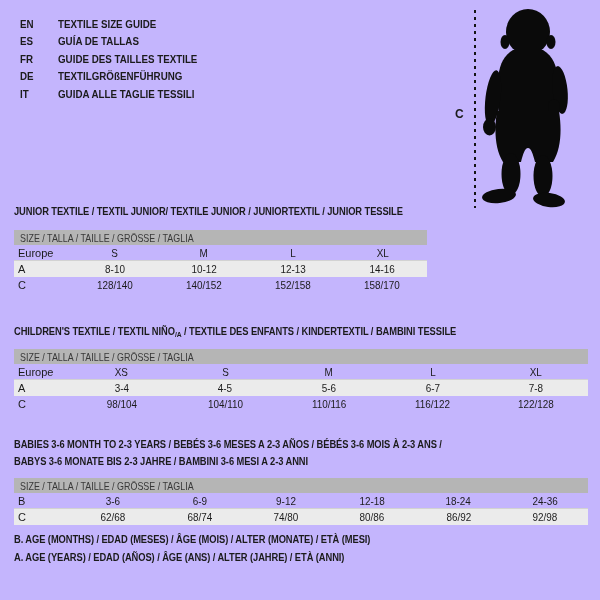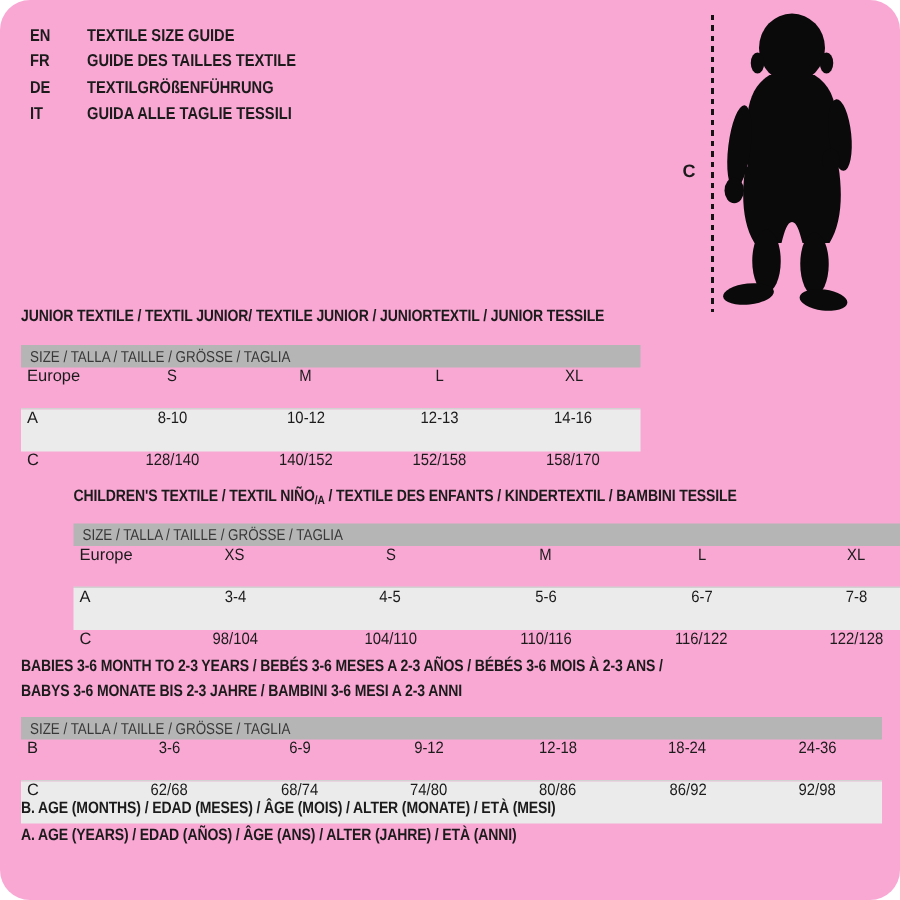--- a/index.html
+++ b/index.html
@@ -1,68 +1,72 @@
 <!DOCTYPE html>
 <html><head>
 <meta charset="utf-8">
 <style>
   html,body{margin:0;padding:0;background:#fff;}
   body{width:600px;height:600px;font-family:"Liberation Sans",sans-serif;color:#1b1b1b;}
-  .canvas{position:relative;width:600px;height:600px;background:#f9a8d4;overflow:hidden;border-radius:20px;}
+  .canvas{position:relative;width:600px;height:600px;background:#c4b5fd;overflow:hidden;}
 
   
   .langs{position:absolute;left:20px;top:15px;}
   .lrow{display:flex;align-items:center;height:17.5px;font-weight:bold;font-size:11.5px;white-space:nowrap;}
   .lcode{width:38px;display:inline-block;transform:scaleX(0.85);transform-origin:left center;}
   .llabel{display:inline-block;transform:scaleX(0.85);transform-origin:left center;}
 
   
   .dash-line{position:absolute;left:474px;top:10px;width:2px;height:198px;
     background:repeating-linear-gradient(to bottom,#141414 0px,#141414 3.5px,transparent 3.5px,transparent 7px);}
   .c-label{position:absolute;left:455px;top:107px;font-weight:bold;font-size:12px;}
   .toddler{position:absolute;left:481px;top:8px;width:92px;height:200px;}
 
   
   .sec{position:absolute;left:14px;}
   #sec0{top:203px;}
-  #sec1{top:323px;margin-left:35px;}
+  #sec1{top:323px;}
   #sec2{top:436px;}
   .sec-title{font-weight:bold;font-size:11px;white-space:nowrap;line-height:17px;}
   .tscale{display:inline-block;transform:scaleX(0.85);transform-origin:left top;letter-spacing:-0.1px;}
   .tline{display:block;}
   .tsub{font-size:8px;vertical-align:-2px;}
 
   .table{position:absolute;left:0;}
   #sec0 .table{top:27px;width:413px;}
   #sec1 .table{top:26px;width:574px;}
   #sec2 .table{top:42px;width:574px;}
   .thead{box-sizing:border-box;height:15px;background:#b5b5b5;color:#383838;display:flex;align-items:center;
     padding-left:6px;font-size:10.5px;white-space:nowrap;}
   .hscale{display:inline-block;transform:scaleX(0.85);transform-origin:left center;}
-  .trow{box-sizing:border-box;display:flex;height:28px;font-size:11px;}
+  .trow{box-sizing:border-box;display:flex;align-items:center;height:16px;font-size:11px;}
   .trow.alt{background:#ebebeb;}
   .trow.first{border-bottom:1px solid #d2d2d2;}
   .rlabel{width:56px;padding-left:4px;box-sizing:border-box;}
   .cell{flex:1;text-align:center;}
   .cscale{display:inline-block;transform:scaleX(0.9);}
 
   
   .footnotes{position:absolute;left:14px;top:533px;}
   .fnote{height:18.4px;font-weight:bold;font-size:11px;white-space:nowrap;}
   .fscale{display:inline-block;transform:scaleX(0.85);transform-origin:left top;letter-spacing:-0.1px;}
 </style>
 </head>
 <body>
 
 <div class="canvas">
 
   <div class="langs" id="langs">
       <div class="lrow">
         <span class="lcode">EN</span>
         <span class="llabel">TEXTILE SIZE GUIDE</span>
+      </div>
+      <div class="lrow">
+        <span class="lcode">ES</span>
+        <span class="llabel">GUÍA DE TALLAS</span>
       </div>
       <div class="lrow">
         <span class="lcode">FR</span>
         <span class="llabel">GUIDE DES TAILLES TEXTILE</span>
       </div>
       <div class="lrow">
         <span class="lcode">DE</span>
         <span class="llabel">TEXTILGRÖßENFÜHRUNG</span>
       </div>
       <div class="lrow">

